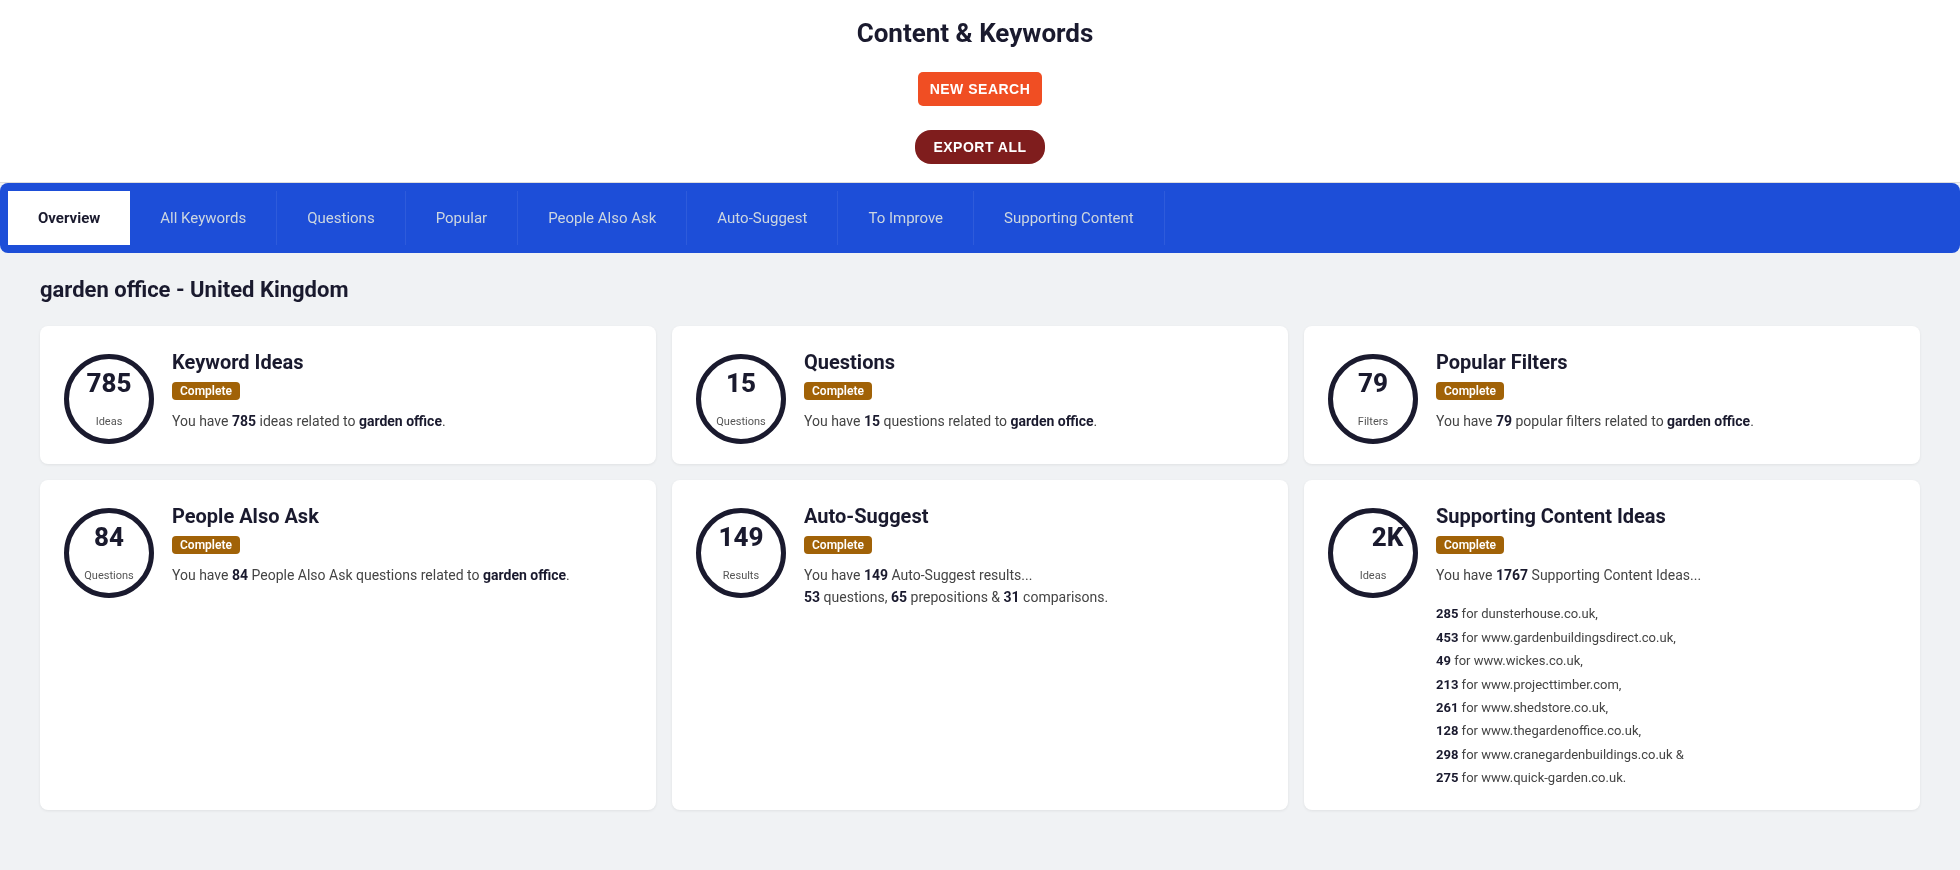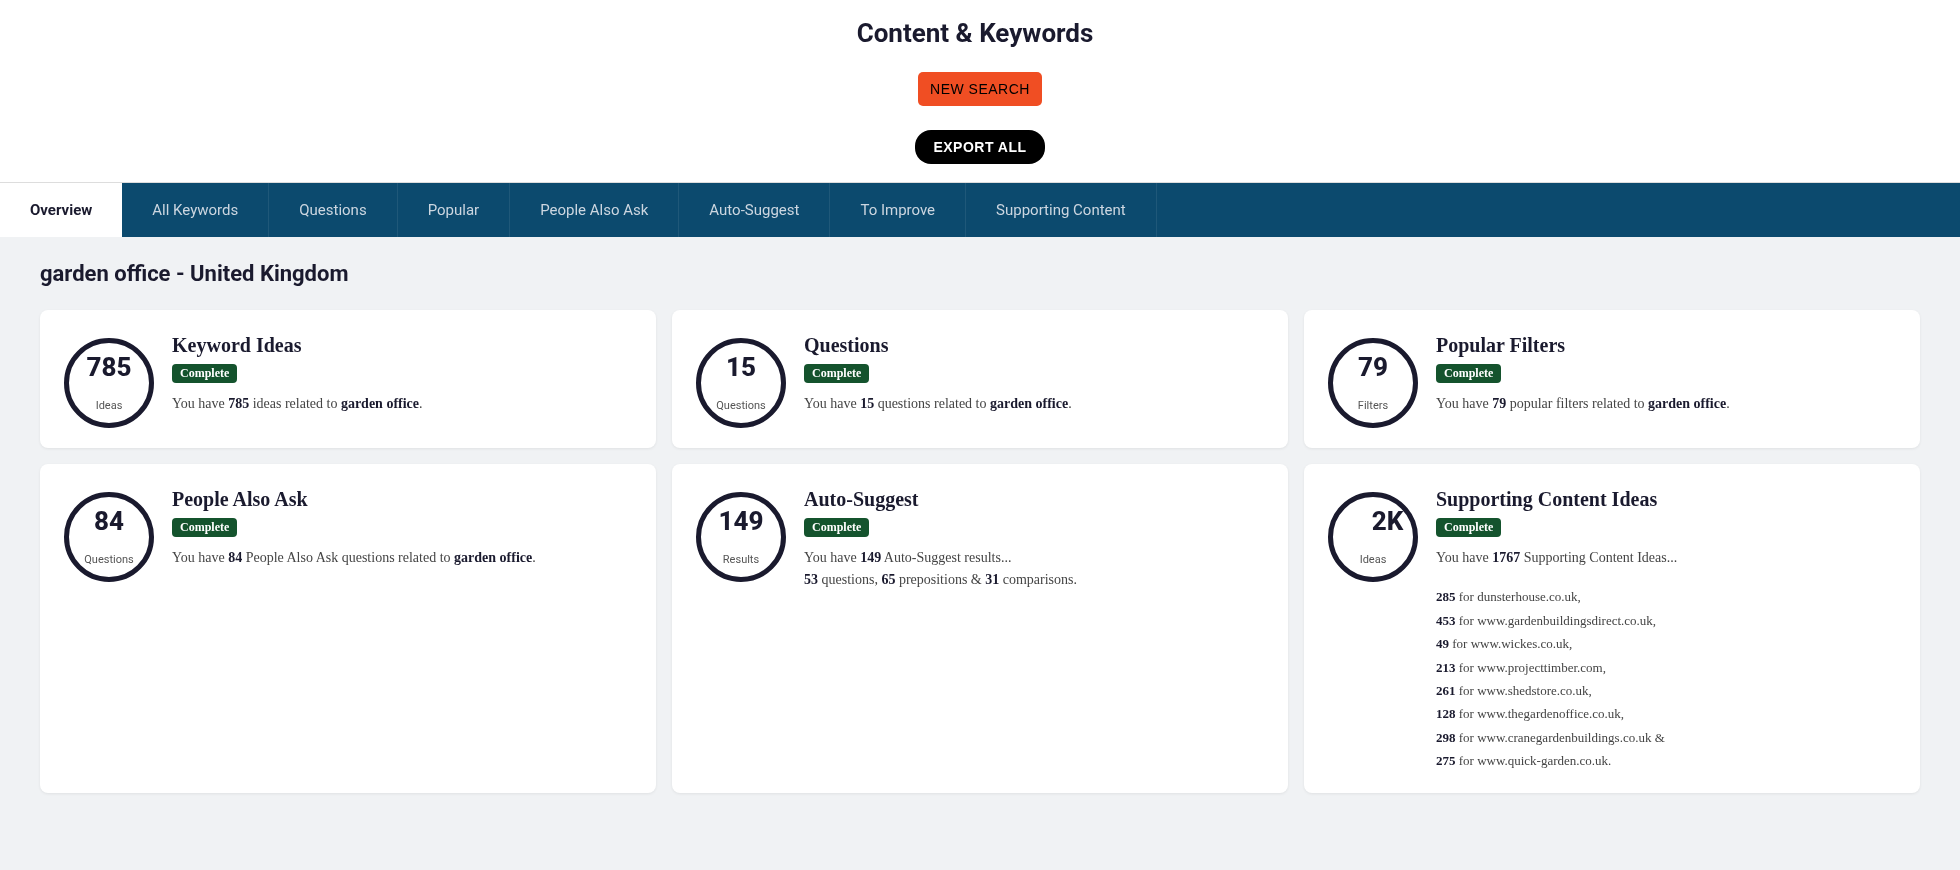--- a/index.html
+++ b/index.html
@@ -20,47 +20,48 @@
       flex-direction: column;
     }
     .header-title {
       font-size: 26px;
       font-weight: 700;
       color: #1a1a2e;
       margin-right: 10px;
     }
     .btn-new-search {
       background: #f04e23;
-      color: #000000;
+      color: #ffffff;
       border: none;
       border-radius: 5px;
       padding: 9px 12px;
       font-size: 14px;
-      font-weight: 400;
+      font-weight: 700;
       cursor: pointer;
       letter-spacing: 0.5px;
     }
     .btn-export-all {
-      background: #000000;
+      background: #7f1d1d;
       color: #fff;
       border: none;
       border-radius: 16px;
       padding: 9px 18px;
       font-size: 14px;
       font-weight: 700;
       cursor: pointer;
       letter-spacing: 0.5px;
     }
 
     
     .nav-tabs {
       display: flex;
-      background: #0c4a6e;
-      padding: 0;
+      background: #1d4ed8;
+      padding: 8px;
       overflow: hidden;
+      border-radius: 8px;
     }
     .nav-tab {
       padding: 18px 30px;
       color: #ccd6e0;
       font-size: 15px;
       cursor: pointer;
       white-space: nowrap;
       border-right: 1px solid rgba(255,255,255,0.08);
     }
     .nav-tab.active {
@@ -126,31 +127,30 @@
       font-size: 11px;
       color: #555;
       margin-top: 19px;
       text-align: right;
     }
 
     
     .card-body {
       flex: 1;
       min-width: 0;
-      font-family: Liberation Serif, serif;
     }
     .card-title {
       font-size: 20px;
       font-weight: 700;
       color: #1a1a2e;
       margin-bottom: 6px;
     }
     .badge-complete {
       display: inline-block;
-      background: #14532d;
+      background: #a16207;
       color: #fff;
       font-size: 12px;
       font-weight: 600;
       border-radius: 4px;
       padding: 2px 8px;
       margin-bottom: 10px;
     }
     .card-desc {
       font-size: 14px;
       color: #444;

